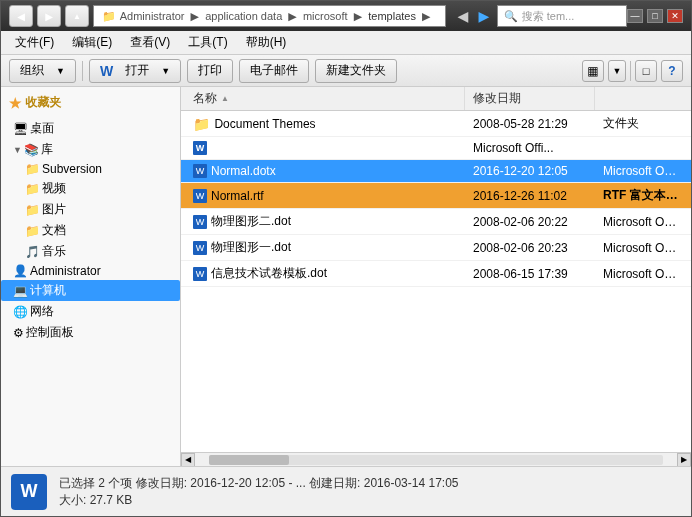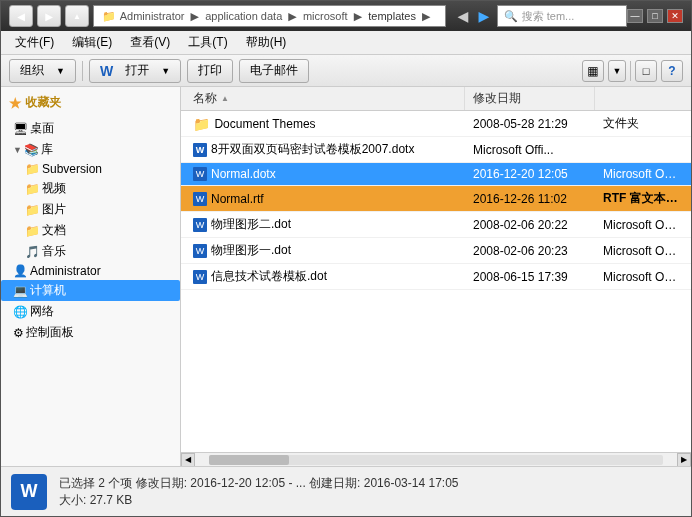--- a/index.html
+++ b/index.html
@@ -316,20 +316,23 @@
       <span style="color:#1a5fbd;font-size:14px;font-weight:bold;">W</span>
       <span>打开</span>
       <span style="font-size:9px;">▼</span>
     </div>
     <div class="toolbar-btn">
       <span>打印</span>
     </div>
     <div class="toolbar-btn">
       <span>电子邮件</span>
     </div>
+    <div class="toolbar-btn">
+      <span>新建文件夹</span>
+    </div>
     <div class="toolbar-right">
       <div style="width:22px;height:22px;background:linear-gradient(to bottom,#f8f8f8,#e0e0e0);border:1px solid #aaa;border-radius:3px;display:flex;align-items:center;justify-content:center;font-size:12px;cursor:pointer;">▦</div>
       <div style="width:18px;height:22px;background:linear-gradient(to bottom,#f8f8f8,#e0e0e0);border:1px solid #aaa;border-radius:3px;display:flex;align-items:center;justify-content:center;font-size:9px;cursor:pointer;">▼</div>
       <div style="width:1px;height:20px;background:#bbb;"></div>
       <div style="width:22px;height:22px;background:linear-gradient(to bottom,#f8f8f8,#e0e0e0);border:1px solid #aaa;border-radius:3px;display:flex;align-items:center;justify-content:center;font-size:11px;cursor:pointer;">□</div>
       <div style="width:22px;height:22px;background:linear-gradient(to bottom,#f8f8f8,#e0e0e0);border:1px solid #aaa;border-radius:3px;display:flex;align-items:center;justify-content:center;font-size:12px;cursor:pointer;color:#1a5fbd;font-weight:bold;">?</div>
     </div>
   </div>
 
   <div class="main-content">
@@ -415,21 +418,20 @@
             <span class="folder-icon">📁</span>
             <span>Document Themes</span>
           </div>
           <div class="file-cell date">2008-05-28 21:29</div>
           <div class="file-cell type">文件夹</div>
         </div>
 
         <div class="file-row">
           <div class="file-cell name">
             <span class="doc-icon" style="color:#1a5fbd;font-weight:bold;background:#1a5fbd;color:#fff;width:14px;height:14px;display:flex;align-items:center;justify-content:center;font-size:9px;border-radius:1px;">W</span>
-            <span>8开双面双页码密封试卷模板2007.dotx</span>
           </div>
           <div class="file-cell type">Microsoft Offi...</div>
         </div>
 
         <div class="file-row selected2">
           <div class="file-cell name">
             <span style="background:#1a5fbd;color:#fff;width:14px;height:14px;display:flex;align-items:center;justify-content:center;font-size:9px;border-radius:1px;">W</span>
             <span>Normal.dotx</span>
           </div>
           <div class="file-cell date">2016-12-20 12:05</div>

